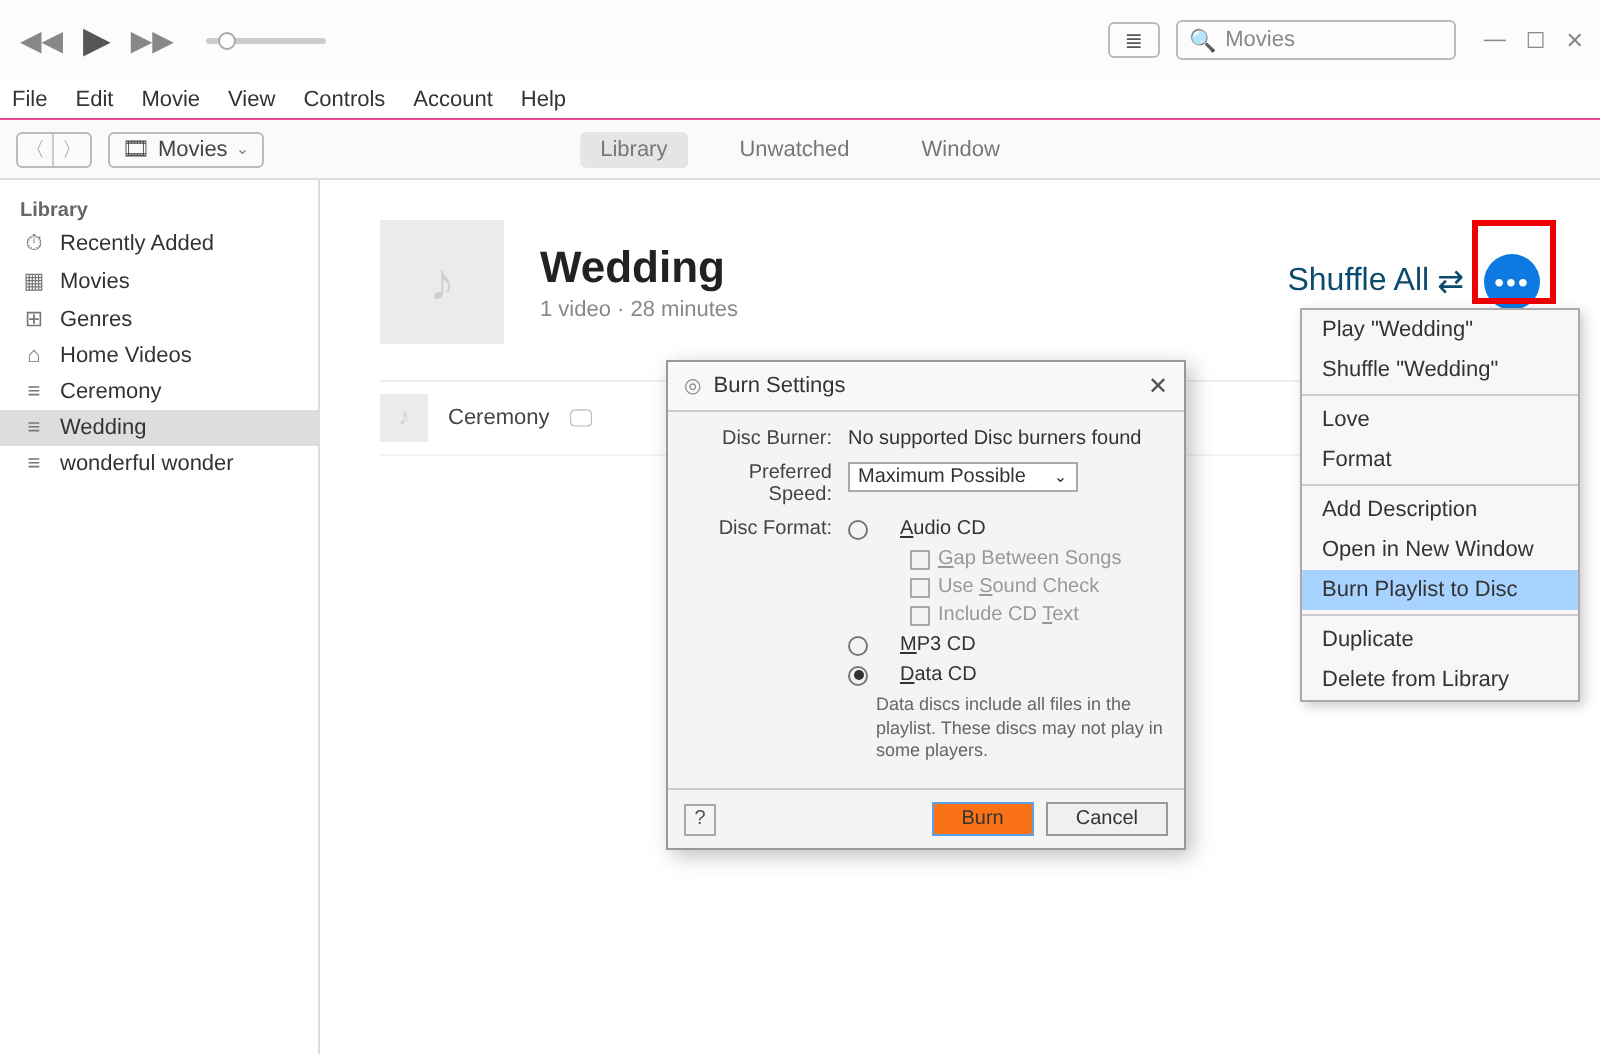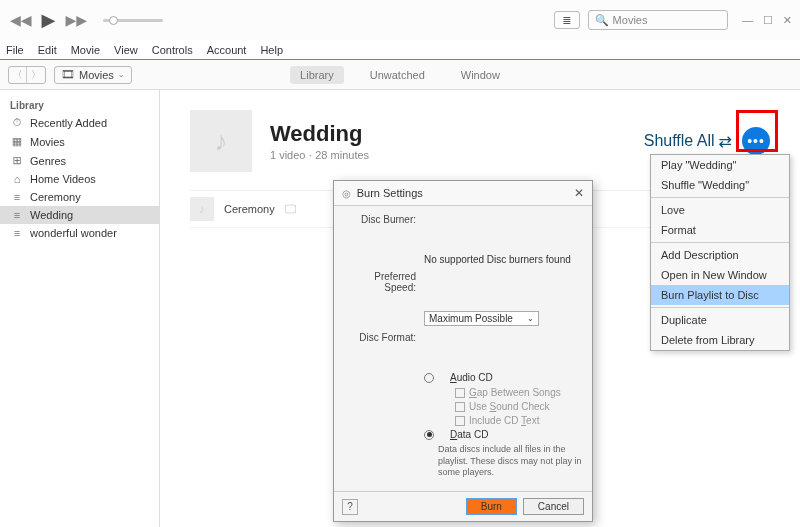--- a/index.html
+++ b/index.html
@@ -65,21 +65,21 @@
 
 
 .dialog { position: absolute; left: 333px; top: 180px; width: 260px; background: #f4f4f4; border: 1px solid #999; box-shadow: 3px 3px 10px rgba(0,0,0,.25); font-size: 10px; }
 .dlg-title { display: flex; align-items: center; padding: 5px 8px; border-bottom: 1px solid #ccc; background: #f8f8f8; }
 .dlg-title-icon { color: #888; margin-right: 6px; font-size: 10px; }
 .dlg-title-text { flex: 1; font-size: 11px; }
 .dlg-close { font-size: 12px; color: #555; }
 .dlg-body { padding: 8px 10px 6px; }
 .dlg-row { display: flex; margin-bottom: 6px; }
 .dlg-label { width: 80px; text-align: right; padding-right: 8px; color: #444; }
-.dlg-val { flex: 1; color: #333; margin-top: 40px; }
+.dlg-val { flex: 1; color: #333; }
 .select { border: 1px solid #aaa; padding: 1px 4px; display: inline-flex; align-items: center; gap: 14px; font-size: 10px; background: #fff; }
 .radio { display: flex; align-items: center; gap: 16px; font-size: 10px; margin-bottom: 4px; }
 .radio-dot { width: 10px; height: 10px; border: 1px solid #777; border-radius: 50%; display: inline-flex; align-items: center; justify-content: center; }
 .radio-dot.on::after { content: ""; width: 5px; height: 5px; background: #333; border-radius: 50%; }
 .chk { display: flex; align-items: center; gap: 4px; font-size: 10px; color: #999; margin-bottom: 3px; margin-left: 14px; padding-left: 17px; }
 .chk-box { width: 10px; height: 10px; border: 1px solid #aaa; }
 .hint { font-size: 9px; color: #666; margin-left: 14px; margin-top: 2px; line-height: 1.3; }
 .dlg-foot { display: flex; align-items: center; gap: 6px; padding: 6px 8px; border-top: 1px solid #ccc; }
 .help { width: 16px; height: 16px; border: 1px solid #aaa; display: flex; align-items: center; justify-content: center; font-size: 10px; color: #555; }
 .btn { border: 1px solid #999; padding: 2px 14px; font-size: 10px; background: #f0f0f0; }
@@ -253,20 +253,24 @@
             <span><span class="u">G</span>ap Between Songs</span>
           </div>
         <div class="chk">
             <span class="chk-box"></span>
             <span>Use <span class="u">S</span>ound Check</span>
           </div>
         <div class="chk">
             <span class="chk-box"></span>
             <span>Include CD <span class="u">T</span>ext</span>
           </div>
+        <div class="radio" style="margin-top:4px;">
+            <span class="radio-dot"></span>
+            <span><span class="u">M</span>P3 CD</span>
+          </div>
         <div class="radio">
             <span class="radio-dot on"></span>
             <span><span class="u">D</span>ata CD</span>
           </div>
         <div class="hint">Data discs include all files in the playlist. These discs may not play in some players.</div>
       </div>
     </div>
   </div>
   <div class="dlg-foot">
     <span class="help">?</span>

